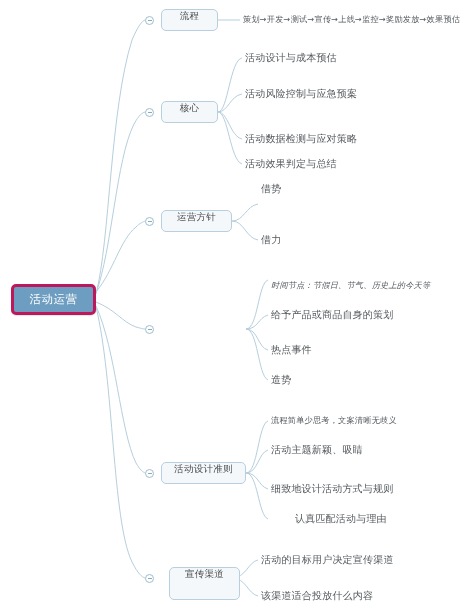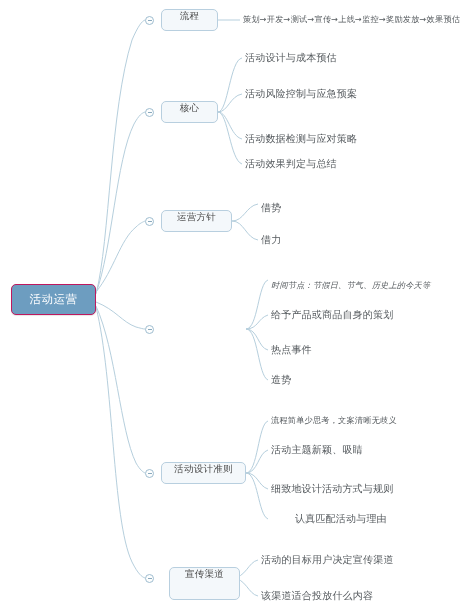--- a/index.html
+++ b/index.html
@@ -24,21 +24,21 @@
   }
 
   
   .root-node {
     position: absolute;
     box-sizing: border-box;
     display: flex;
     align-items: center;
     justify-content: center;
     background: #6d9dc0;
-    border: 1px solid #be185d;
+    border: 3px solid #be185d;
     border-radius: 5px;
     color: #ffffff;
     font-size: 11.5px;
     letter-spacing: 0.5px;
     box-shadow: 0 1px 1px rgba(0,0,0,0.10);
   }
 
   
   .branch-node {
     position: absolute;
@@ -158,21 +158,21 @@
     <span>活动数据检测与应对策略</span>
   </div>
   <div class="leaf-node" style="left:245px; top:158px;">
     <span>活动效果判定与总结</span>
   </div>
 
   <div class="toggle" style="left:145px; top:217px;"></div>
   <div class="branch-node" style="left:161px; top:210px; width:71px; height:22px;">
     <span>运营方针</span>
   </div>
-  <div class="leaf-node" style="left:261px; top:202px;">
+  <div class="leaf-node" style="left:261px; top:183px;">
     <span>借势</span>
   </div>
   <div class="leaf-node" style="left:261px; top:234px;">
     <span>借力</span>
   </div>
 
   <div class="toggle" style="left:145px; top:325px;"></div>
   <div class="leaf-node wide" style="left:271px; top:280px;font-style:italic;">
     <span>时间节点：节假日、节气、历史上的今天等</span>
   </div>

